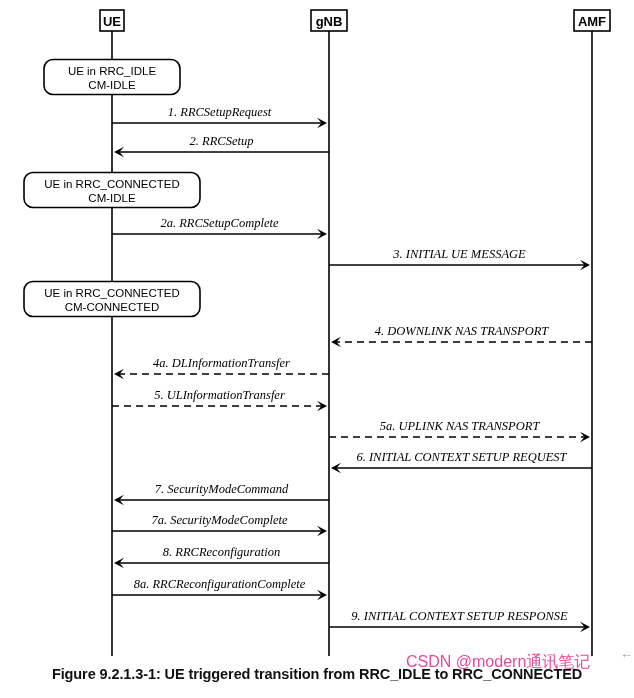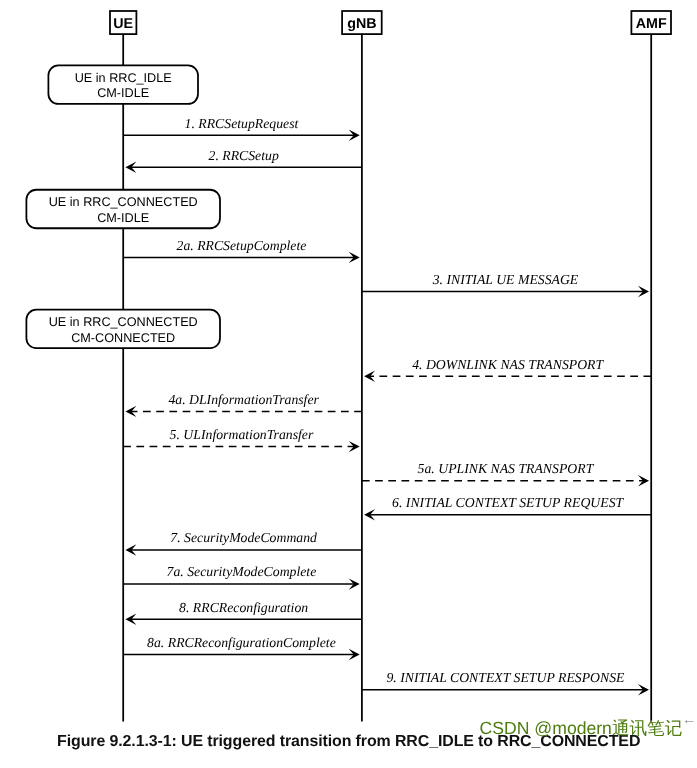--- a/index.html
+++ b/index.html
@@ -58,24 +58,23 @@
     color: #111;
     white-space: nowrap;
     letter-spacing: -0.1px;
   }
   .watermark {
     position: absolute;
     left: 406px;
     top: 652px;
     font-family: "Liberation Sans", sans-serif;
     font-size: 16px;
-    color: #4d7c0f;
+    color: #ec4899;
     white-space: nowrap;
     pointer-events: none;
-    margin-left: 30px;
   }
   .edge-arrow {
     position: absolute;
     left: 620px;
     top: 646px;
     font-family: "Liberation Sans", sans-serif;
     font-size: 13px;
     color: #9a9a9a;
   }
   .lifeline { stroke: #000; stroke-width: 1.6; }

